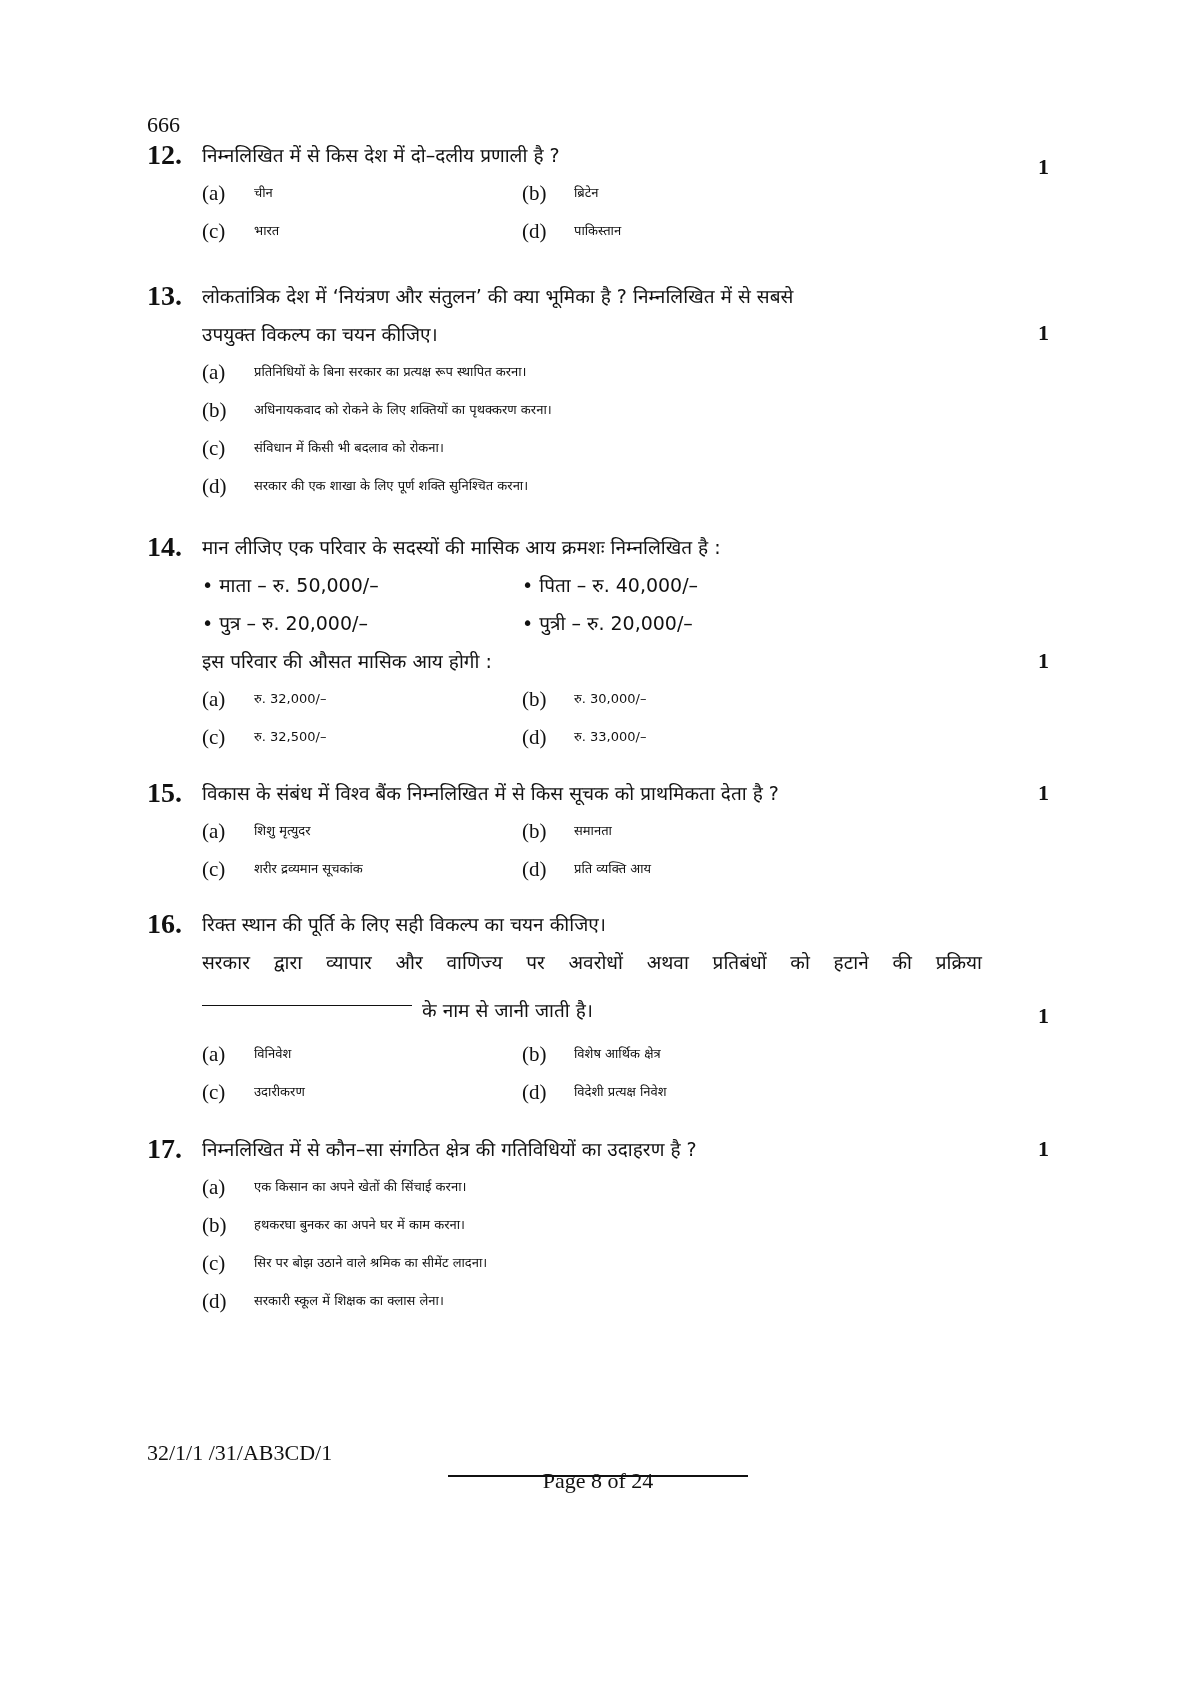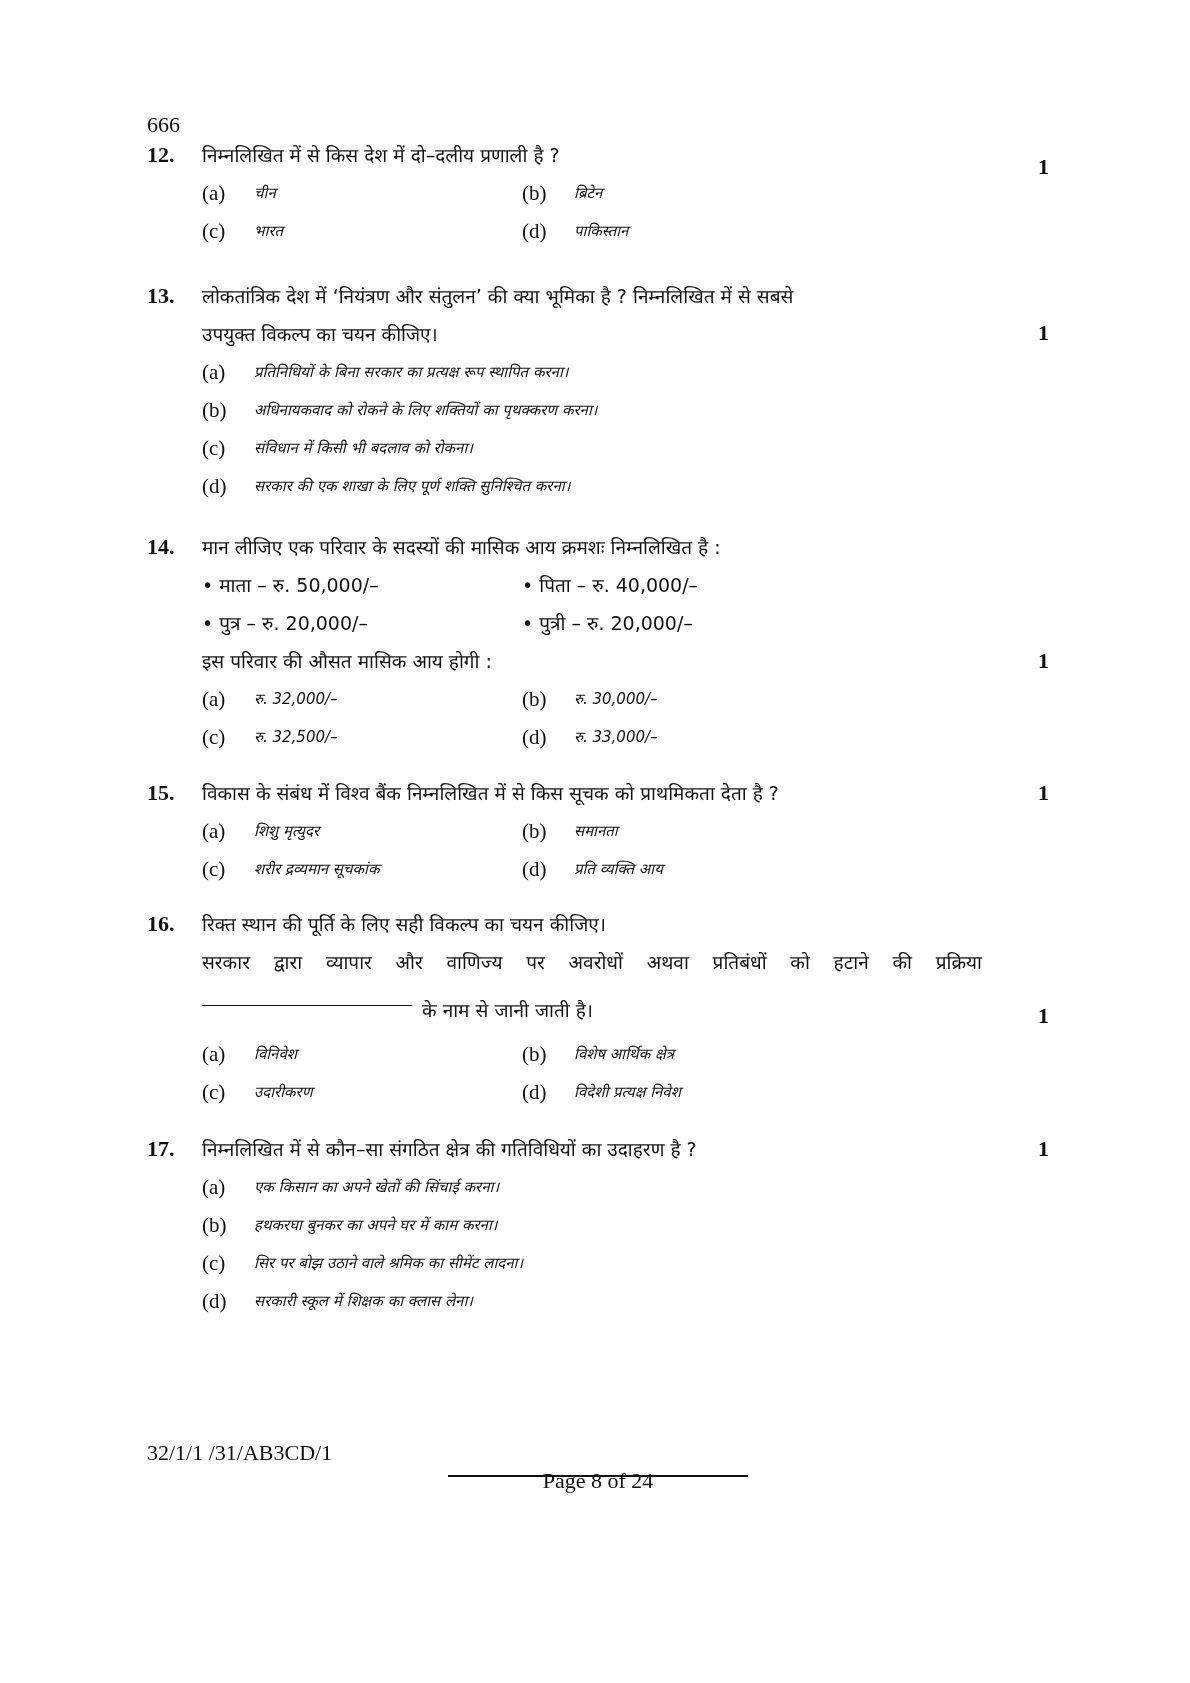--- a/index.html
+++ b/index.html
@@ -28,21 +28,21 @@
     }
     .q {
       position: absolute;
       left: 147px;
       width: 900px;
     }
     .q-num {
       position: absolute;
       left: 0;
       font-weight: bold;
-      font-size: 22px;
+      font-size: 28px;
       line-height: 38px;
     }
     .q-body {
       position: absolute;
       left: 55px;
       width: 800px;
     }
     .line {
       font-family: "DejaVu Sans", sans-serif;
       font-size: 19px;
@@ -74,22 +74,21 @@
     }
     .opt.full { width: 760px; }
     .opt-label {
       font-family: "Liberation Serif", "DejaVu Serif", serif;
       font-size: 21px;
       width: 52px;
       flex: none;
     }
     .opt-text {
       font-family: "DejaVu Sans", sans-serif;
-      font-size: 15px;
-      font-style: italic;
+      font-size: 13px;
     }
     .bullet-row {
       display: flex;
       font-family: "DejaVu Sans", sans-serif;
       font-size: 19px;
       line-height: 38px;
       white-space: nowrap;
     }
     .bullet-item { width: 320px; }
     .blank-line {

